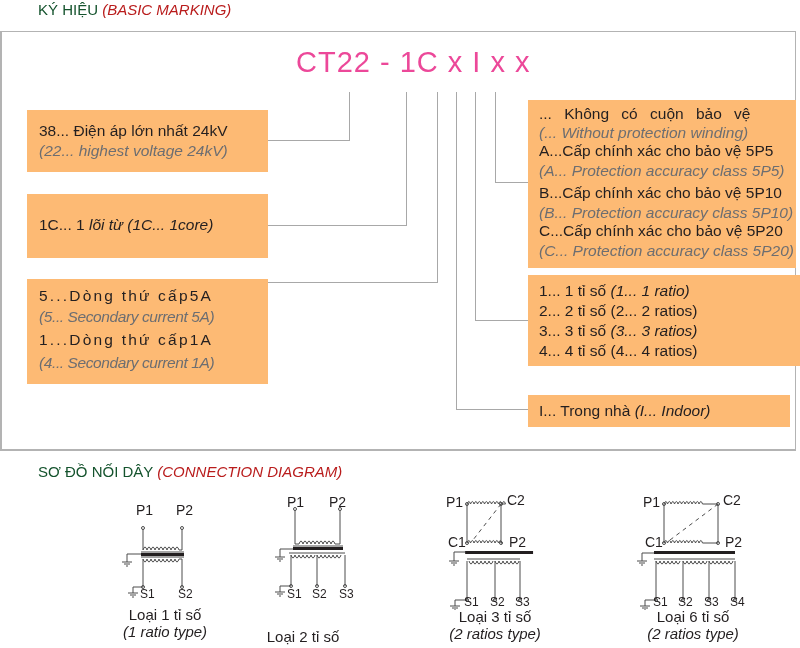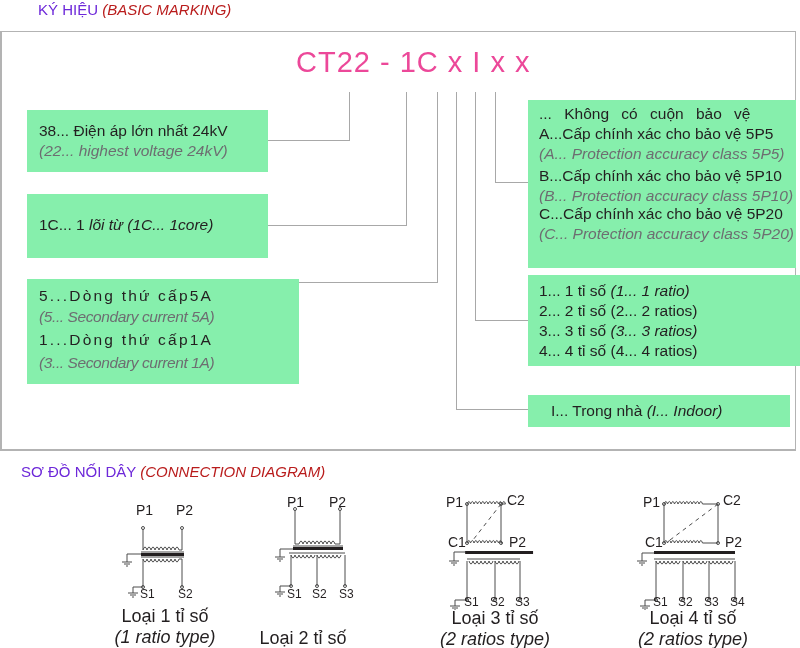--- a/index.html
+++ b/index.html
@@ -1,30 +1,30 @@
 <!DOCTYPE html>
 <html><head>
 <meta charset="utf-8">
 <style>
   html, body { margin:0; padding:0; background:#fff; }
   body { width:800px; height:648px; position:relative; overflow:hidden;
          font-family:"Liberation Sans", "DejaVu Sans", sans-serif; color:#231f20; }
   .abs { position:absolute; }
   .heading { font-size:15px; white-space:nowrap; }
-  .heading .vn { color:#6d28d9; }
+  .heading .vn { color:#14532d; }
   .heading .en { color:#b91c1c; font-style:italic; }
   .frame { left:0; top:31px; width:796px; height:420px; border:1px solid #b3b3b3; border-left-width:2px; border-bottom-width:2px; box-sizing:border-box; }
   .code { left:296px; top:46px; font-size:29px; letter-spacing:1px; color:#ec4899; white-space:nowrap; }
-  .box { background:#86efac; box-sizing:border-box; }
+  .box { background:#fdba74; box-sizing:border-box; }
   .line { font-size:15.5px; line-height:20px; white-space:nowrap; }
   .it { font-style:italic; color:#6d6e71; }
   .dark { color:#231f20; }
   .sp { letter-spacing:2.2px; }
   .wire { position:absolute; background:#a8a8a8; }
-  .cap { font-size:18px; text-align:center; white-space:nowrap; }
+  .cap { font-size:15px; text-align:center; white-space:nowrap; }
   .cap .en { font-style:italic; }
   svg text { font-family:"Liberation Sans", "DejaVu Sans", sans-serif; }
 </style>
 </head>
 <body>
 
 <div class="abs heading" style="left:38px;top:1px;">
   <span class="vn">KÝ HIỆU</span>
   <span class="en">(BASIC MARKING)</span>
 </div>
@@ -55,49 +55,50 @@
   <div class="line dark">38... Điện áp lớn nhất 24kV</div>
   <div class="line it">(22... highest voltage 24kV)</div>
 </div>
 
 <div class="abs box" style="left:27px;top:194px;width:241px;height:64px;padding:21px 0 0 12px;">
   <div class="line dark">
     <span>1C... 1 </span><span style="font-style:italic;">lõi từ (1C... 1core)</span>
   </div>
 </div>
 
-<div class="abs box" style="left:27px;top:279px;width:272px;height:105px;padding:6px 0 0 12px;">
+<div class="abs box" style="left:27px;top:279px;width:241px;height:105px;padding:6px 0 0 12px;">
   <div class="line dark sp" style="line-height:22px;">5...Dòng thứ cấp5A</div>
   <div class="line it" style="letter-spacing:-0.4px;">(5... Secondary current 5A)</div>
   <div class="line dark sp" style="line-height:26px;">1...Dòng thứ cấp1A</div>
-  <div class="line it" style="letter-spacing:-0.4px;">(3... Secondary current 1A)</div>
+  <div class="line it" style="letter-spacing:-0.4px;">(4... Secondary current 1A)</div>
 </div>
 
 <div class="abs box" style="left:528px;top:100px;width:268px;height:168px;padding:3px 0 0 11px;">
   <div class="line dark" style="word-spacing:8px;line-height:21px;">... Không có cuộn bảo vệ</div>
+  <div class="line it" style="line-height:17px;">(... Without protection winding)</div>
   <div class="line dark" style="line-height:19px;">A...Cấp chính xác cho bảo vệ 5P5</div>
   <div class="line it" style="line-height:22px;">(A... Protection accuracy class 5P5)</div>
   <div class="line dark" style="line-height:22px;">B...Cấp chính xác cho bảo vệ 5P10</div>
   <div class="line it" style="line-height:17px;">(B... Protection accuracy class 5P10)</div>
   <div class="line dark" style="line-height:19px;">C...Cấp chính xác cho bảo vệ 5P20</div>
   <div class="line it" style="line-height:22px;">(C... Protection accuracy class 5P20)</div>
 </div>
 
 <div class="abs box" style="left:528px;top:275px;width:290px;height:91px;padding:6px 0 0 11px;">
   <div class="line dark"><span>1... 1 tỉ số </span><span style="font-style:italic;">(1... 1 ratio)</span></div>
   <div class="line dark"><span>2... 2 tỉ số </span><span style="">(2... 2 ratios)</span></div>
   <div class="line dark"><span>3... 3 tỉ số </span><span style="font-style:italic;">(3... 3 ratios)</span></div>
   <div class="line dark"><span>4... 4 tỉ số </span><span style="">(4... 4 ratios)</span></div>
 </div>
 
-<div class="abs box" style="left:528px;top:395px;width:262px;height:32px;padding:6px 0 0 23px;">
+<div class="abs box" style="left:528px;top:395px;width:262px;height:32px;padding:6px 0 0 11px;">
   <div class="line dark"><span>I... Trong nhà </span><span style="font-style:italic;">(I... Indoor)</span></div>
 </div>
 
-<div class="abs heading" style="left:21px;top:463px;">
+<div class="abs heading" style="left:38px;top:463px;">
   <span class="vn">SƠ ĐỒ NỐI DÂY</span>
   <span class="en">(CONNECTION DIAGRAM)</span>
 </div>
 
 <svg class="abs" style="left:100px;top:495px;" width="120" height="110">
   <g stroke="#4d4d4d" stroke-width="1" fill="none">
     <line x1="43" y1="34" x2="43" y2="55"></line>
     <line x1="82" y1="34" x2="82" y2="55"></line>
     <path d="M43 55 q2 -6 4 0 q2 -6 4 0 q2 -6 4 0 q2 -6 4 0 q2 -6 4 0 q2 -6 4 0 q2 -6 4 0 q2 -6 4 0 q2 -6 4 0 L82 55"></path>
     <line x1="41" y1="57" x2="84" y2="57"></line>
@@ -243,15 +244,15 @@
   <text x="13" y="22" font-size="14" fill="#231f20">P1</text>
   <text x="93" y="20" font-size="14" fill="#231f20">C2</text>
   <text x="15" y="62" font-size="14" fill="#231f20">C1</text>
   <text x="95" y="62" font-size="14" fill="#231f20">P2</text>
   <text x="23" y="121" font-size="12" fill="#231f20">S1</text>
   <text x="48" y="121" font-size="12" fill="#231f20">S2</text>
   <text x="74" y="121" font-size="12" fill="#231f20">S3</text>
   <text x="100" y="121" font-size="12" fill="#231f20">S4</text>
 </svg>
 <div class="abs cap" style="left:628px;top:608px;width:130px;">
-  <div>Loại 4 tỉ số</div>
+  <div>Loại 6 tỉ số</div>
   <div class="en">(2 ratios type)</div>
 </div>
 
 </body></html>

